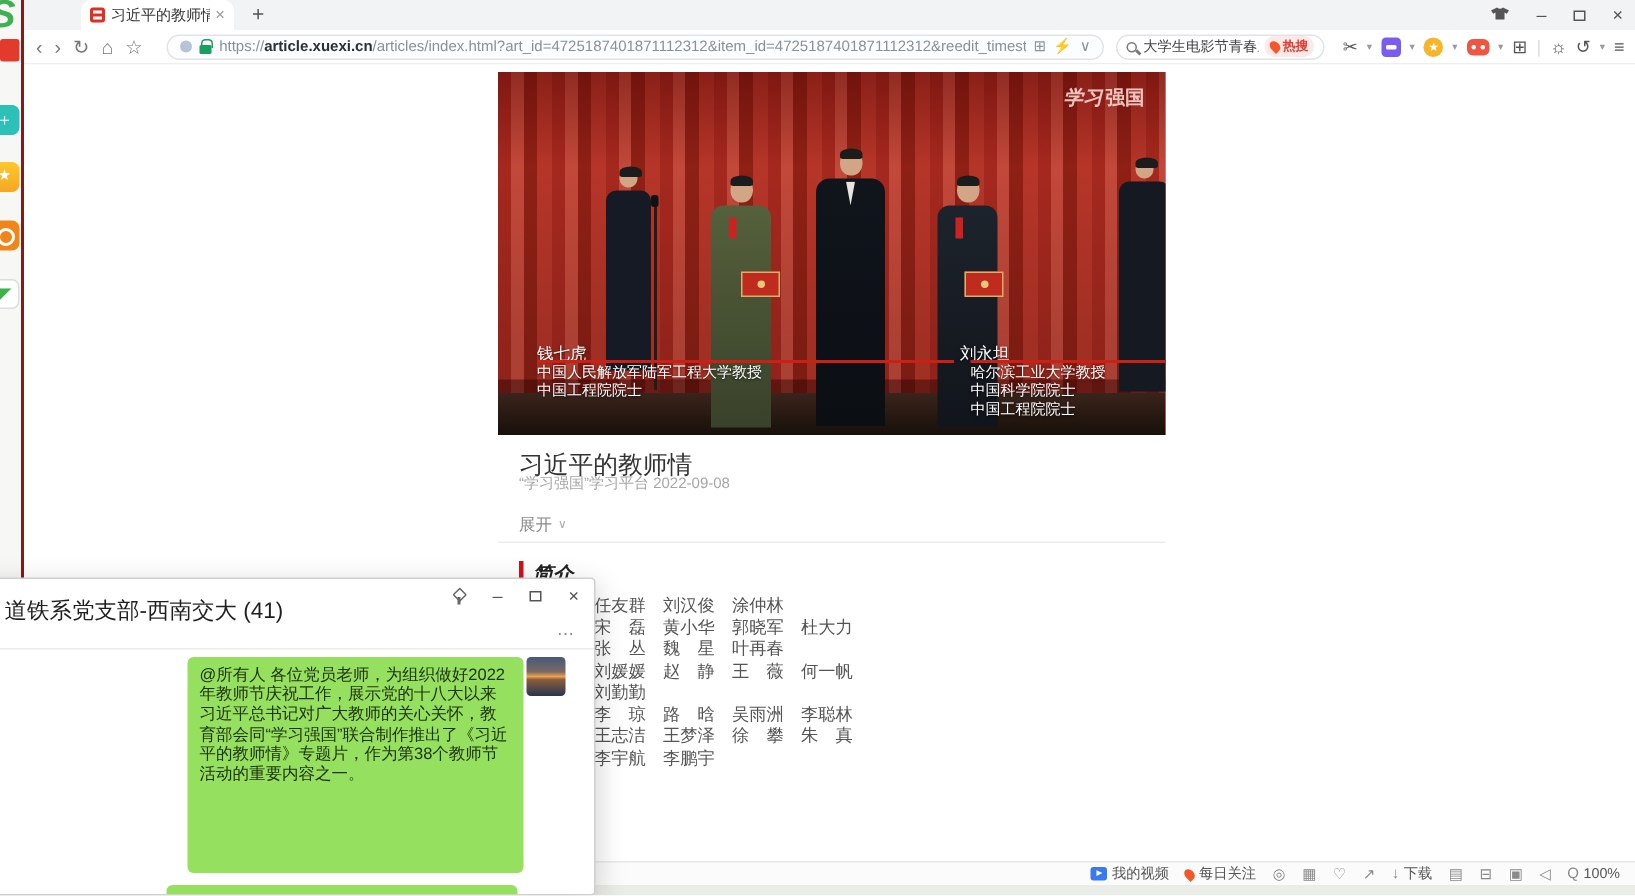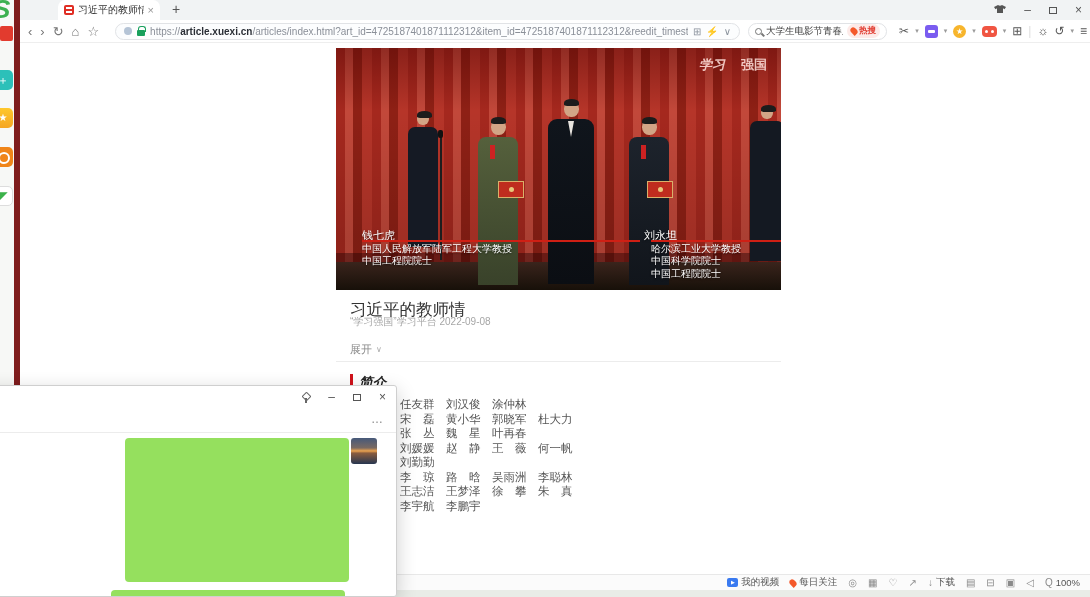--- a/index.html
+++ b/index.html
@@ -11,21 +11,21 @@
   .dock-logo { position:absolute; left:-7px; top:-6px; font-size:26px; font-weight:bold; color:#3db151; font-style:italic; }
   .dock-badge { position:absolute; left:0; top:26px; width:13px; height:15px; background:#e23b2e; border-radius:2px; }
   .dock-ico { position:absolute; left:-7px; width:20px; height:20px; border-radius:5px; color:#fff; font-size:11px; line-height:20px; text-align:center; }
   .di-teal { top:70px; background:#2cc0b9; }
   .di-yellow { top:108px; background:linear-gradient(180deg,#ffc82c,#f5a623); font-size:10px; }
   .di-orange { top:147px; background:#f08519; }
   .di-orange::after { content:""; position:absolute; left:5px; top:5px; width:8px; height:8px; border:2px solid #fff; border-radius:50%; }
   .di-green { top:186px; background:#fff; border:1px solid #ddd; color:#3bb24a; font-size:12px; line-height:18px; }
 
   
-  .browser { position:absolute; left:14px; top:0; width:1076px; height:590px; background:#fff; border-left:6px solid #7f1d1d; }
+  .browser { position:absolute; left:14px; top:0; width:1076px; height:590px; background:#fff; border-left:2px solid #7f1d1d; }
 
   .tabbar { position:absolute; left:0; top:0; right:0; height:20px; background:#f1f3f4; }
   .tab { position:absolute; left:38px; top:0; width:102px; height:20px; background:#fff; border-radius:7px 7px 0 0; display:flex; align-items:center; gap:4px; padding:0 6px; }
   .favicon { width:10px; height:10px; background:#e02e24; border-radius:2px; position:relative; flex:none; }
   .favicon::after { content:""; position:absolute; left:2px; top:2px; width:6px; height:2px; background:#fff; box-shadow:0 4px 0 #fff; }
   .tab-title { font-size:10px; color:#333; white-space:nowrap; overflow:hidden; flex:1; }
   .tab-close { font-size:11px; color:#999; flex:none; }
   .newtab { position:absolute; left:152px; top:1px; font-size:14px; color:#555; }
   .win-ctrls { position:absolute; right:8px; top:0; height:20px; display:flex; align-items:center; gap:18px; color:#555; font-size:12px; }
   .box-ico { width:8px; height:7px; border:1px solid #555; display:inline-block; }
@@ -81,21 +81,21 @@
   .cert { position:absolute; width:26px; height:17px; background:#bf2c1e; border:1px solid #d9b06a; }
   .cert::after { content:""; position:absolute; left:10px; top:5px; width:5px; height:5px; border-radius:50%; background:#e7c77a; }
   .body-back { border-radius:7px 7px 0 0; margin-top:2px; }
   .mic { position:absolute; left:104px; top:88px; width:2px; height:124px; background:#1d1d1d; }
   .mic::before { content:""; position:absolute; left:-2px; top:-6px; width:5px; height:8px; border-radius:2px; background:#111; }
   .cap { position:absolute; color:#fff; text-shadow:0 1px 2px rgba(0,0,0,.65); }
   .cap-name { font-size:11px; }
   .cap-lines { position:absolute; font-size:10px; line-height:12.3px; white-space:nowrap; }
   .redline { position:absolute; height:2px; background:#cf1f14; }
   .wm { position:absolute; right:14px; top:8px; font-size:13px; color:rgba(255,226,220,.85); font-weight:bold; }
-  .wm i { font-family:Liberation Mono, monospace; margin-right:16px;text-align:center; }
+  .wm i { font-family:Liberation Mono, monospace; margin-right:2px;text-align:center; }
 
   .pg-title { position:absolute; left:14px; top:256px; font-size:16.5px; color:#333; }
   .pg-meta { position:absolute; left:14px; top:272px; font-size:10px; color:#a6a6a6; }
   .pg-expand { position:absolute; left:14px; top:299px; font-size:11px; color:#8a8a8a; display:flex; gap:4px; align-items:center; }
   .pg-expand .chev { font-size:8px; color:#aaa; }
   .art-divider { position:absolute; left:0; right:0; top:318px; border-top:1px solid #ececec; }
   .sec { position:absolute; left:14px; top:331px; display:flex; gap:6px; align-items:flex-start;font-style:italic; }
   .sec-bar { width:3px; height:13px; background:#d0121b; }
   .sec-t { font-size:13.5px; font-weight:bold; color:#222; }
   .credits { position:absolute; left:64px; top:354px; font-size:11.5px; color:#555; line-height:14.5px; white-space:nowrap; }
@@ -306,28 +306,30 @@
       <span class="sb-ic">▣</span>
       <span class="sb-ic">◁</span>
       <span class="sb-item">
         <span class="sb-ic">Q</span>
         <span>100%</span>
       </span>
     </div>
   </div>
 
   <div class="chat">
+    <div class="chat-title">道铁系党支部-西南交大 (41)</div>
     <div class="chat-ctrls">
       <span class="pin"></span>
       <span>–</span>
       <span class="box-ico"></span>
       <span>×</span>
     </div>
     <div class="chat-more">…</div>
     <div class="chat-div"></div>
 
     <div class="bubble">
+      <div class="p1">@所有人 各位党员老师，为组织做好2022年教师节庆祝工作，展示党的十八大以来习近平总书记对广大教师的关心关怀，教育部会同“学习强国”联合制作推出了《习近平的教师情》专题片，作为第38个教师节活动的重要内容之一。</div>
     </div>
     <div class="avatar"></div>
     <div class="bubble2"></div>
   </div>
 
 </div>
 
 </body></html>

